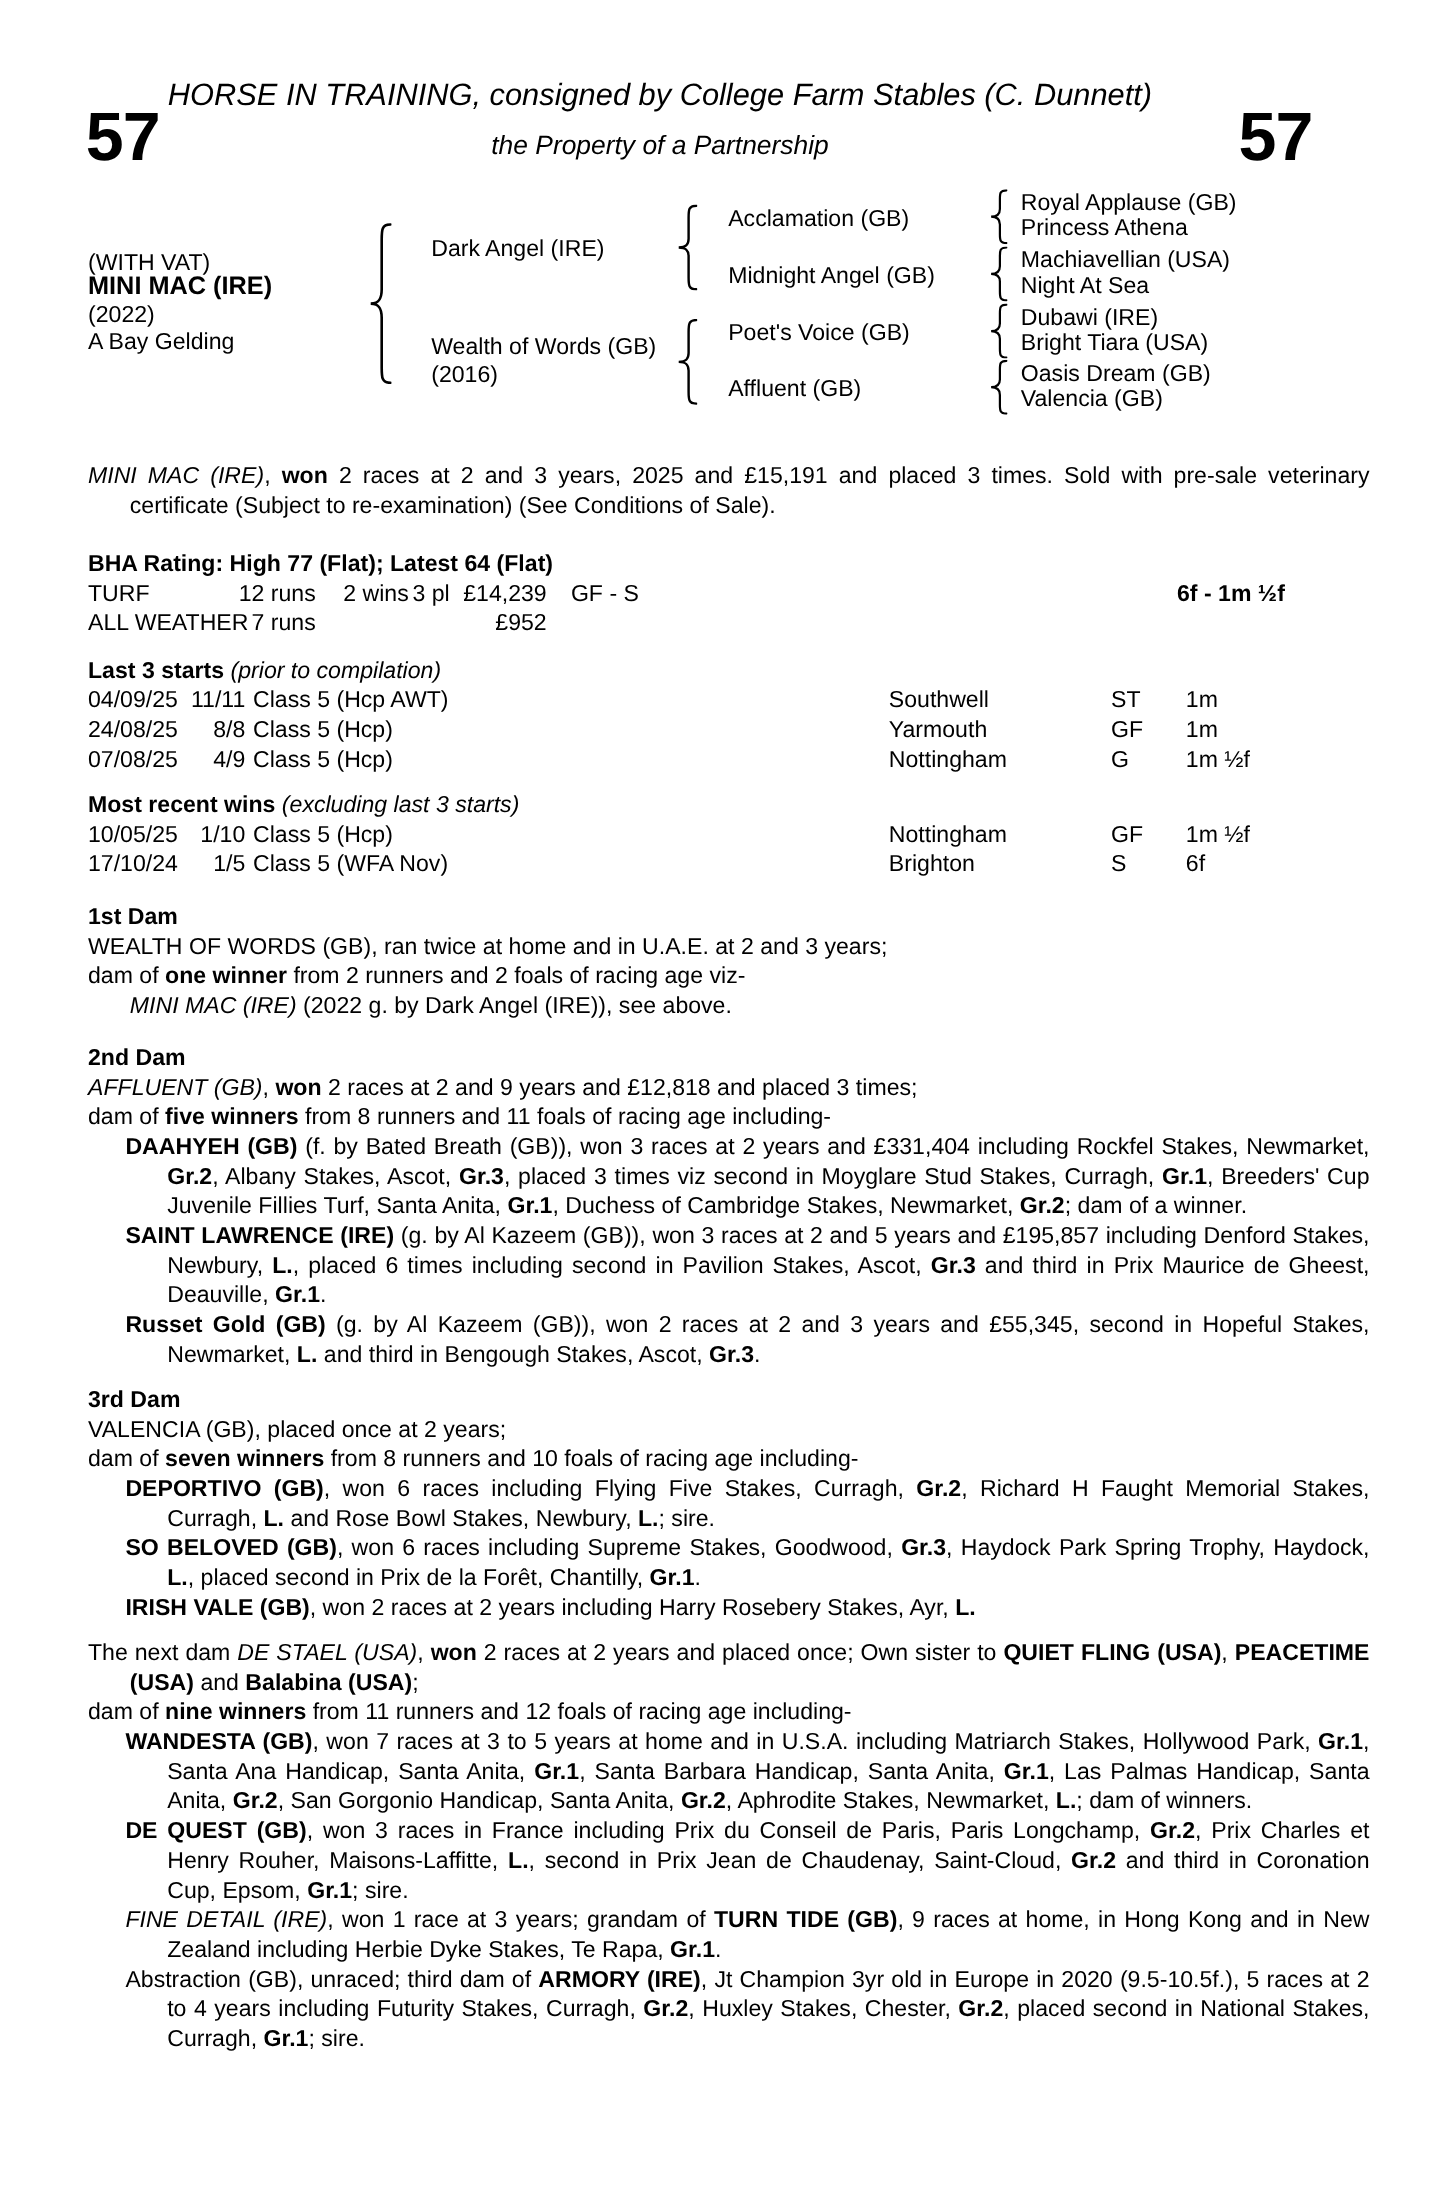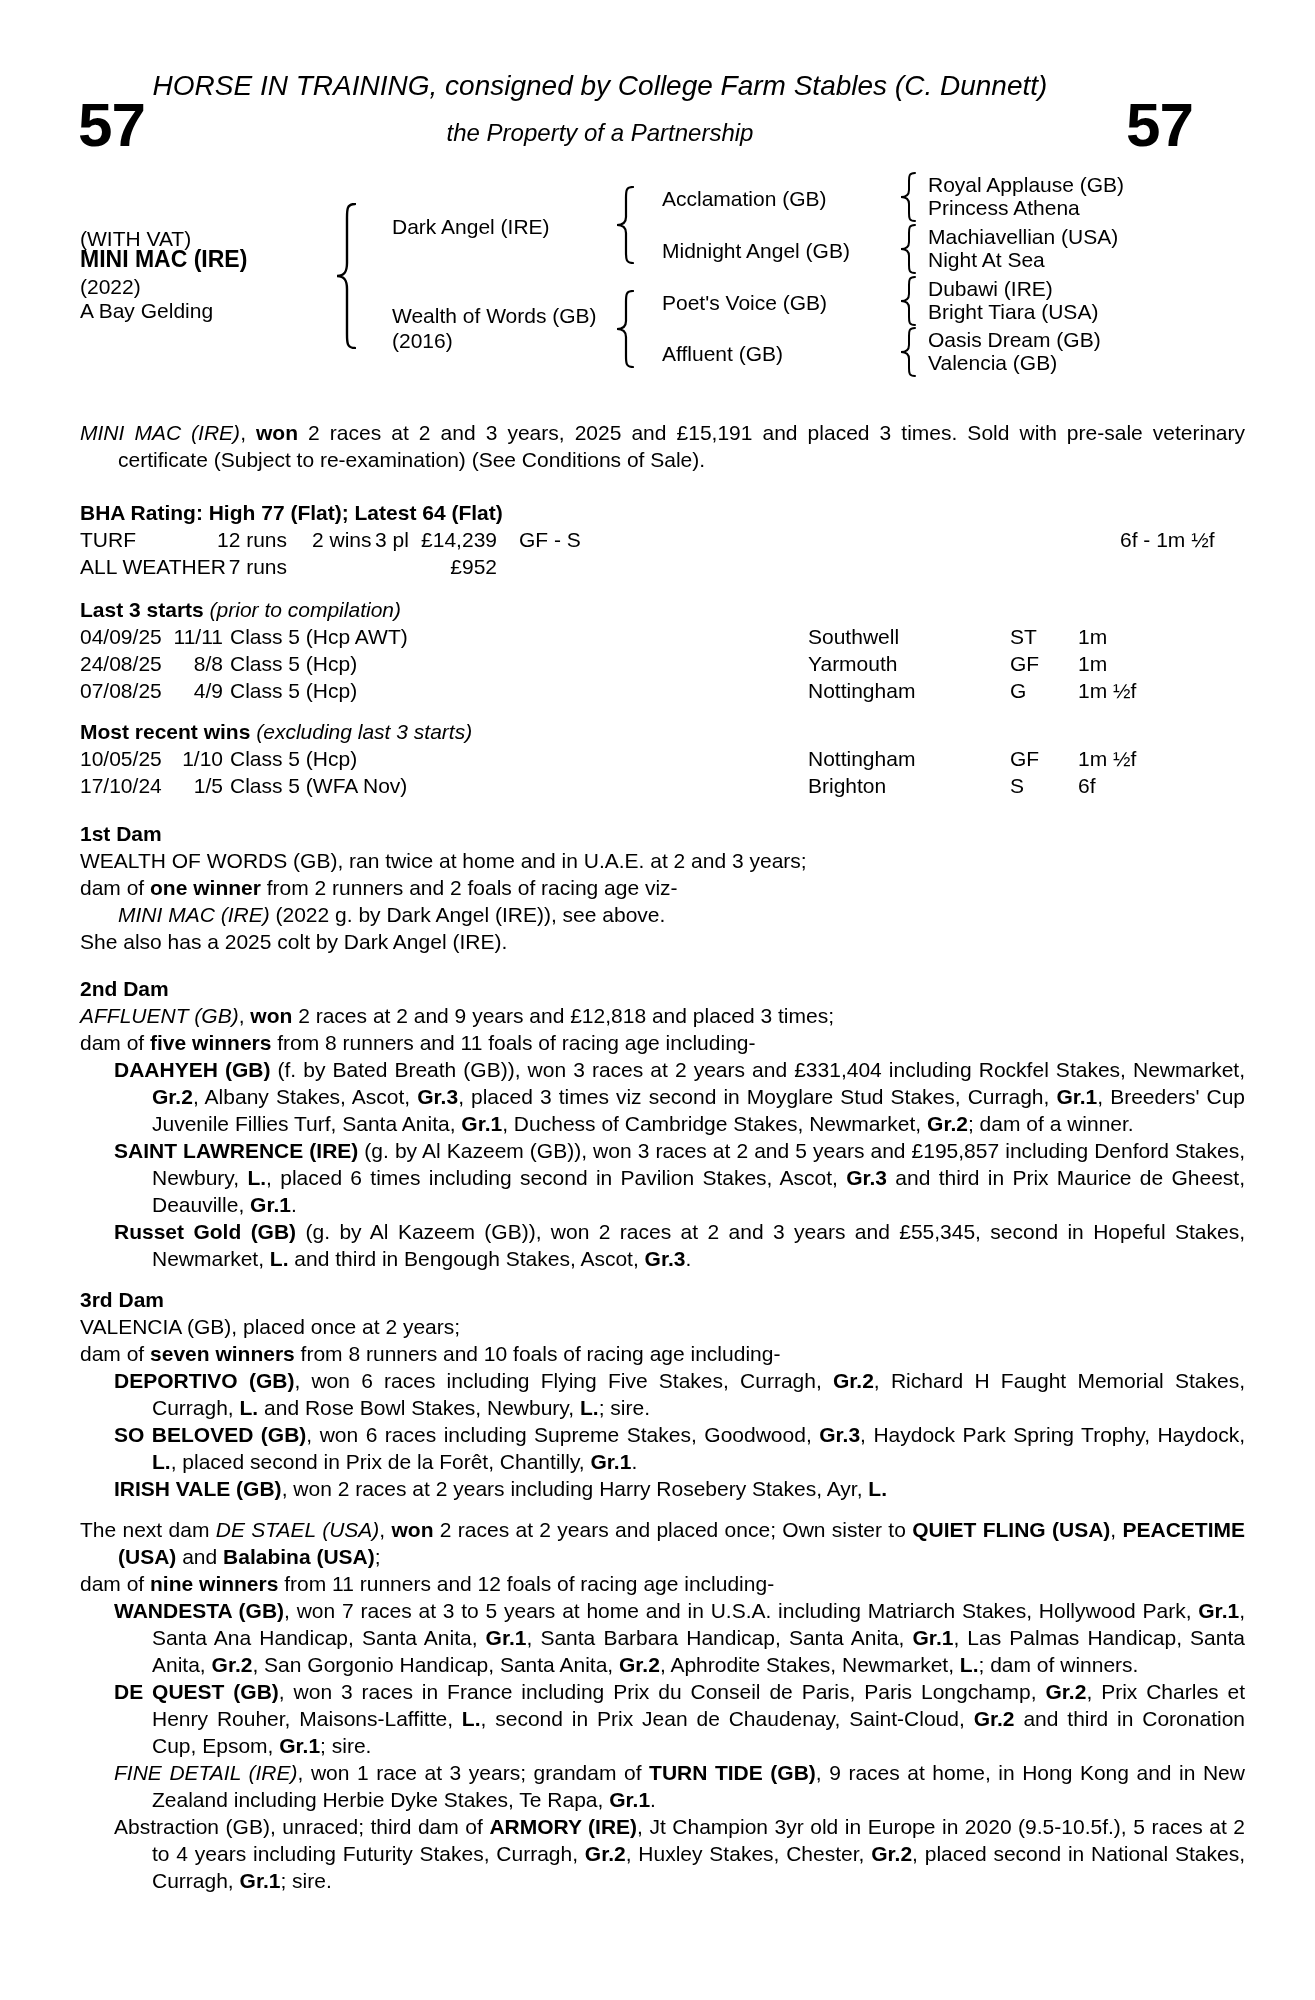--- a/index.html
+++ b/index.html
@@ -56,21 +56,21 @@
   .c-race  { left: 150px; }
   .c-venue { left: 728px; }
   .c-going { left: 930px; }
   .c-dist  { left: 998px; }
   .s-surface { left: 0; }
   .s-runs  { left: 80px;  width: 127px; text-align: right; }
   .s-wins  { left: 232px; }
   .s-pl    { left: 295px; }
   .s-earn  { left: 330px; width: 87px; text-align: right; }
   .s-going { left: 439px; }
-  .s-dist  { left: 1040px; }
+  .s-dist  { left: 990px; font-weight: bold; }
 </style>
 </head>
 <body>
 
 <div class="page">
 
   <div class="consignor-line">HORSE IN TRAINING, consigned by College Farm Stables (C. Dunnett)</div>
   <div class="lot lot-left">57</div>
   <div class="lot lot-right">57</div>
   <div class="property-line">the Property of a Partnership</div>
@@ -202,21 +202,20 @@
         <span class="c-going">S</span>
         <span class="c-dist">6f</span>
       </div>
     </div>
 
     <div class="sec-dam1">
       <div class="sec-heading">1st Dam</div>
       <p class="para"><span>WEALTH OF WORDS (GB), ran twice at home and in U.A.E. at 2 and 3 years;</span></p>
       <p class="para"><span>dam of </span><span class="b">one winner</span><span> from 2 runners and 2 foals of racing age viz-</span></p>
       <p class="para indent1"><span class="i">MINI MAC (IRE)</span><span> (2022 g. by Dark Angel (IRE)), see above.</span></p>
-      <p class="para"><span>She also has a 2025 colt by Dark Angel (IRE).</span></p>
     </div>
 
     <div class="sec-dam2">
       <div class="sec-heading">2nd Dam</div>
       <p class="para"><span class="i">AFFLUENT (GB)</span><span>, </span><span class="b">won</span><span> 2 races at 2 and 9 years and £12,818 and placed 3 times;</span></p>
       <p class="para"><span>dam of </span><span class="b">five winners</span><span> from 8 runners and 11 foals of racing age including-</span></p>
       <p class="para entry"><span class="b">DAAHYEH (GB)</span><span> (f. by Bated Breath (GB)), won 3 races at 2 years and £331,404 including Rockfel Stakes, Newmarket, </span><span class="b">Gr.2</span><span>, Albany Stakes, Ascot, </span><span class="b">Gr.3</span><span>, placed 3 times viz second in Moyglare Stud Stakes, Curragh, </span><span class="b">Gr.1</span><span>, Breeders' Cup Juvenile Fillies Turf, Santa Anita, </span><span class="b">Gr.1</span><span>, Duchess of Cambridge Stakes, Newmarket, </span><span class="b">Gr.2</span><span>; dam of a winner.</span></p>
       <p class="para entry"><span class="b">SAINT LAWRENCE (IRE)</span><span> (g. by Al Kazeem (GB)), won 3 races at 2 and 5 years and £195,857 including Denford Stakes, Newbury, </span><span class="b">L.</span><span>, placed 6 times including second in Pavilion Stakes, Ascot, </span><span class="b">Gr.3</span><span> and third in Prix Maurice de Gheest, Deauville, </span><span class="b">Gr.1</span><span>.</span></p>
       <p class="para entry"><span class="b">Russet Gold (GB)</span><span> (g. by Al Kazeem (GB)), won 2 races at 2 and 3 years and £55,345, second in Hopeful Stakes, Newmarket, </span><span class="b">L.</span><span> and third in Bengough Stakes, Ascot, </span><span class="b">Gr.3</span><span>.</span></p>
     </div>

